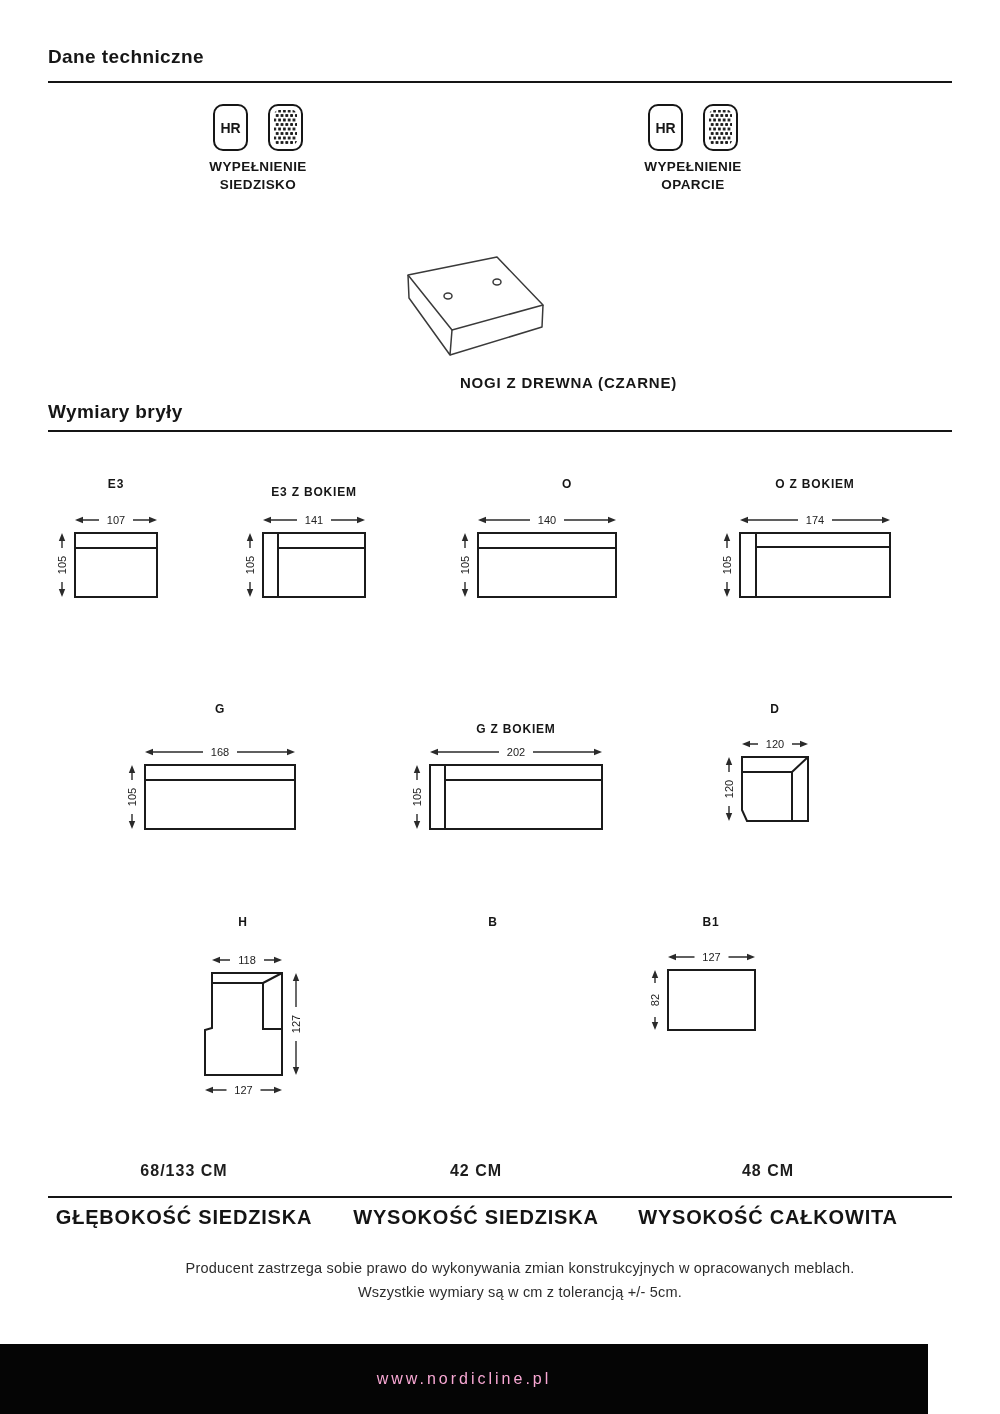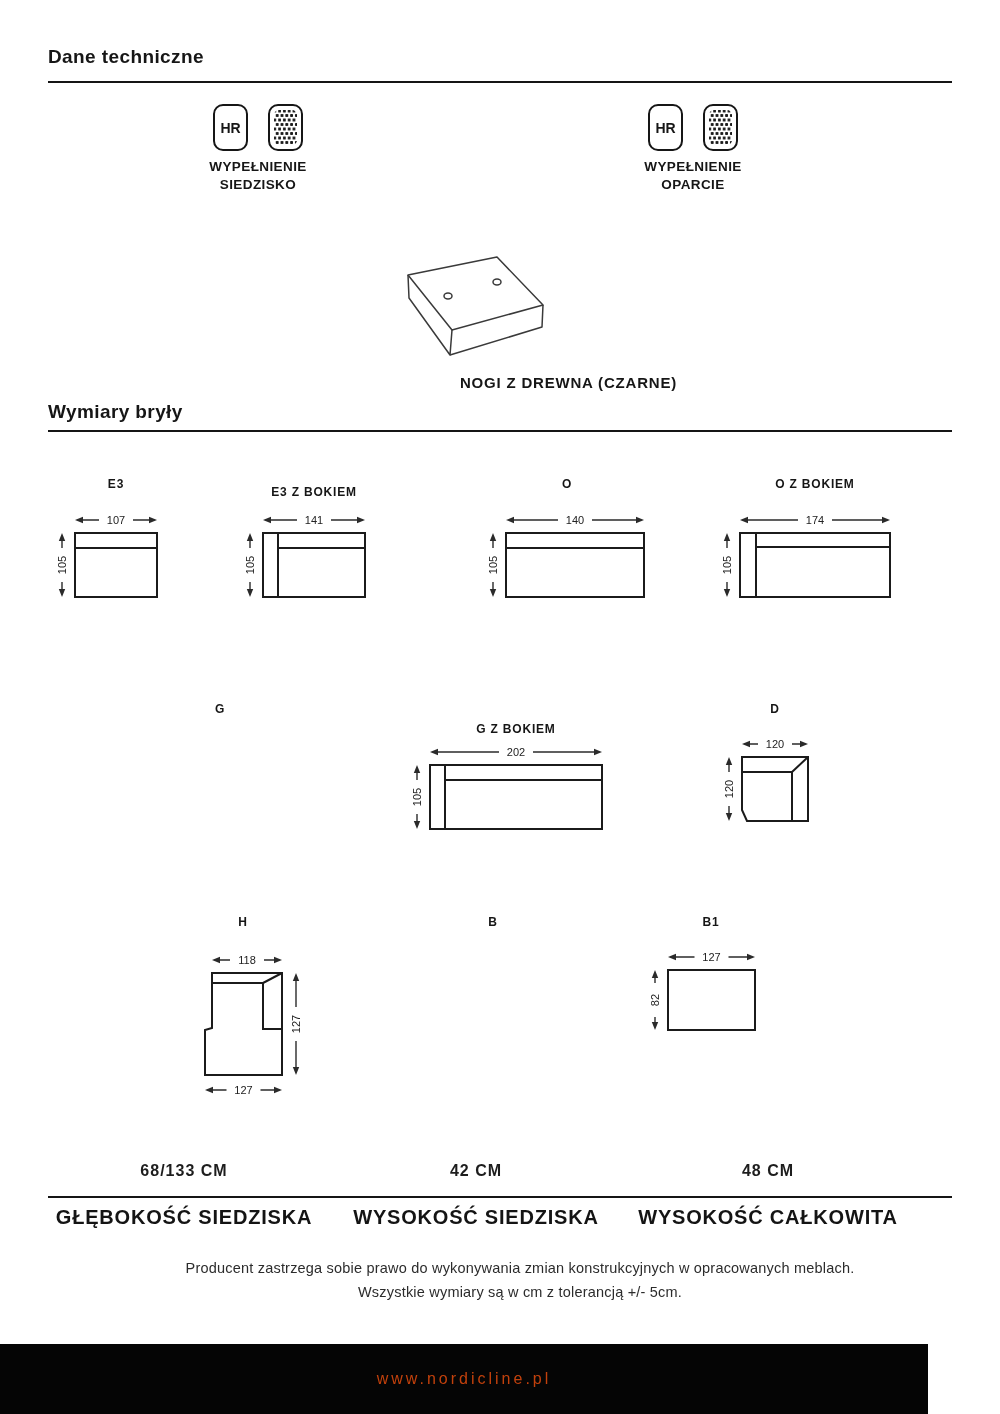--- a/index.html
+++ b/index.html
@@ -51,21 +51,21 @@
   .stat-value{font-size:16px;font-weight:600;letter-spacing:1px;color:#1d1d1d;}
   .stat-label{font-size:20px;font-weight:bold;letter-spacing:0.8px;color:#141414;}
   .disclaimer{
     width:1000px;text-align:center;font-size:14.5px;color:#2c2c2c;letter-spacing:0.2px;margin-left:20px;
   }
   .footer-bar{
     left:0;top:1344px;width:928px;height:70px;background:#050505;
     display:flex;align-items:center;justify-content:center;
   }
   .footer-url{
-    color:#c2410c;font-size:16px;letter-spacing:3px;font-weight:500;
+    color:#f9a8d4;font-size:16px;letter-spacing:3px;font-weight:500;
   }
 </style>
 </head>
 <body>
 
 <div id="page">
 
   <div class="abs section-title" style="left:48px;top:46px;">Dane techniczne</div>
   <div class="abs rule" style="left:48px;top:81px;width:904px;"></div>
 
@@ -142,21 +142,21 @@
         <line class="dl" x1="33" y1="13" x2="121" y2="13"></line>
         <rect class="bg" x="60" y="5" width="34" height="16"></rect>
         <text class="dt" x="77" y="17">141</text>
         <path class="ah" d="M 13 26 l -3.2 8 l 6.4 0 Z"></path>
         <path class="ah" d="M 13 90 l -3.2 -8 l 6.4 0 Z"></path>
         <line class="dl" x1="13" y1="33" x2="13" y2="83"></line>
         <rect class="bg" x="5" y="41" width="16" height="34"></rect>
         <text class="dt" x="13" y="62" transform="rotate(-90 13 58)">105</text>
       </svg>
     </div>
-  <div class="abs diag" style="left:480px;top:507px;">
+  <div class="abs diag" style="left:452px;top:507px;">
       <svg width="169" height="96" viewBox="0 0 169 96" xmlns="http://www.w3.org/2000/svg">
         <rect class="sh" x="26" y="26" width="138" height="64"></rect>
         <line class="sh" x1="26" y1="41" x2="164" y2="41"></line>
         <path class="ah" d="M 26 13 l 8 -3.2 l 0 6.4 Z"></path>
         <path class="ah" d="M 164 13 l -8 -3.2 l 0 6.4 Z"></path>
         <line class="dl" x1="33" y1="13" x2="157" y2="13"></line>
         <rect class="bg" x="78" y="5" width="34" height="16"></rect>
         <text class="dt" x="95" y="17">140</text>
         <path class="ah" d="M 13 26 l -3.2 8 l 6.4 0 Z"></path>
         <path class="ah" d="M 13 90 l -3.2 -8 l 6.4 0 Z"></path>
@@ -168,20 +168,36 @@
   <div class="abs diag" style="left:714px;top:507px;">
       <svg width="181" height="96" viewBox="0 0 181 96" xmlns="http://www.w3.org/2000/svg">
         <rect class="sh" x="26" y="26" width="150" height="64"></rect>
         <line class="sh" x1="42" y1="26" x2="42" y2="90"></line>
         <line class="sh" x1="42" y1="40" x2="176" y2="40"></line>
         <path class="ah" d="M 26 13 l 8 -3.2 l 0 6.4 Z"></path>
         <path class="ah" d="M 176 13 l -8 -3.2 l 0 6.4 Z"></path>
         <line class="dl" x1="33" y1="13" x2="169" y2="13"></line>
         <rect class="bg" x="84" y="5" width="34" height="16"></rect>
         <text class="dt" x="101" y="17">174</text>
+        <path class="ah" d="M 13 26 l -3.2 8 l 6.4 0 Z"></path>
+        <path class="ah" d="M 13 90 l -3.2 -8 l 6.4 0 Z"></path>
+        <line class="dl" x1="13" y1="33" x2="13" y2="83"></line>
+        <rect class="bg" x="5" y="41" width="16" height="34"></rect>
+        <text class="dt" x="13" y="62" transform="rotate(-90 13 58)">105</text>
+      </svg>
+    </div>
+  <div class="abs diag" style="left:119px;top:739px;">
+      <svg width="181" height="96" viewBox="0 0 181 96" xmlns="http://www.w3.org/2000/svg">
+        <rect class="sh" x="26" y="26" width="150" height="64"></rect>
+        <line class="sh" x1="26" y1="41" x2="176" y2="41"></line>
+        <path class="ah" d="M 26 13 l 8 -3.2 l 0 6.4 Z"></path>
+        <path class="ah" d="M 176 13 l -8 -3.2 l 0 6.4 Z"></path>
+        <line class="dl" x1="33" y1="13" x2="169" y2="13"></line>
+        <rect class="bg" x="84" y="5" width="34" height="16"></rect>
+        <text class="dt" x="101" y="17">168</text>
         <path class="ah" d="M 13 26 l -3.2 8 l 6.4 0 Z"></path>
         <path class="ah" d="M 13 90 l -3.2 -8 l 6.4 0 Z"></path>
         <line class="dl" x1="13" y1="33" x2="13" y2="83"></line>
         <rect class="bg" x="5" y="41" width="16" height="34"></rect>
         <text class="dt" x="13" y="62" transform="rotate(-90 13 58)">105</text>
       </svg>
     </div>
   <div class="abs diag" style="left:404px;top:739px;">
       <svg width="203" height="96" viewBox="0 0 203 96" xmlns="http://www.w3.org/2000/svg">
         <rect class="sh" x="26" y="26" width="172" height="64"></rect>

